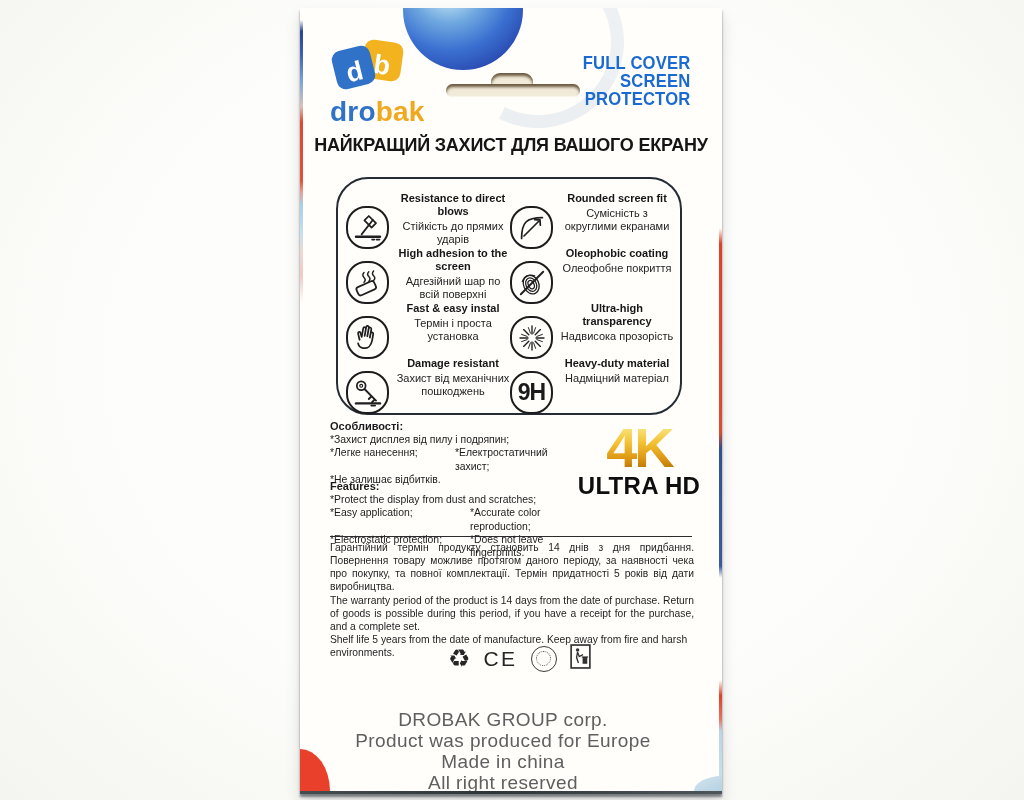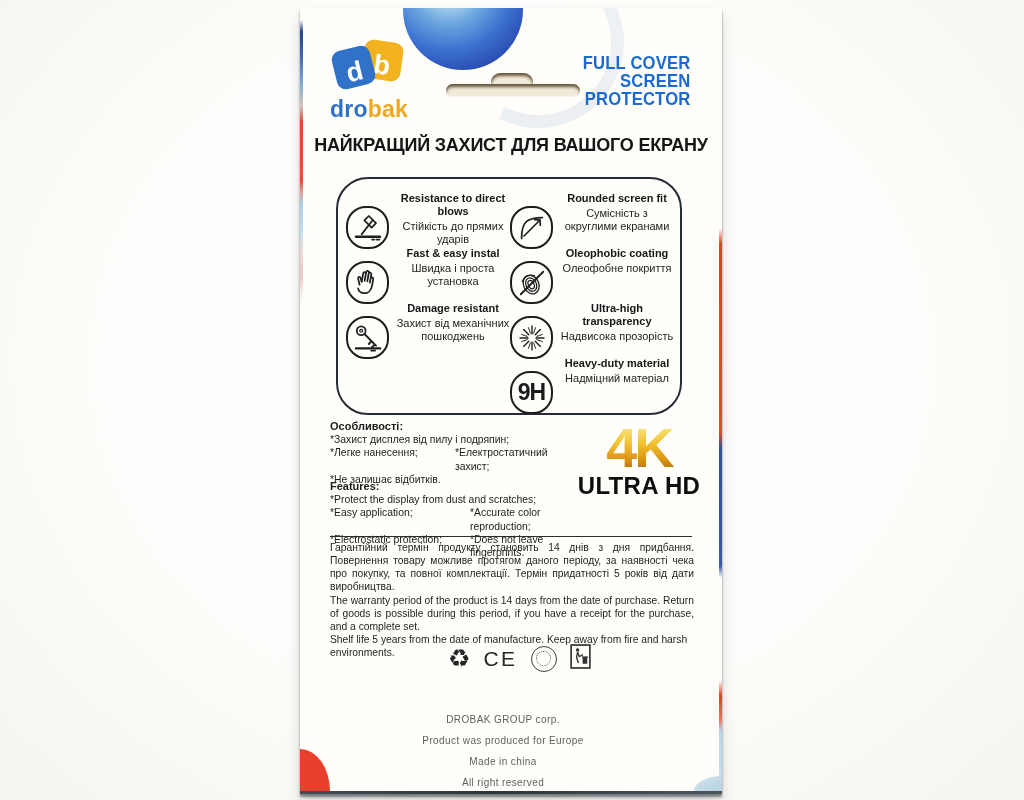--- a/index.html
+++ b/index.html
@@ -46,21 +46,21 @@
     background:#f1ead8; border-radius:8px;
     box-shadow:inset 0 3px 3px rgba(74,52,26,.8), inset 0 -1px 1px rgba(255,255,255,.6); }
 
   
   .logo { position:absolute; left:28px; top:28px; width:92px; height:86px; }
   .sq { position:absolute; width:39px; height:39px; border-radius:9px; display:flex;
     align-items:flex-end; justify-content:center; color:#fff; font-weight:700; font-size:27px;
     line-height:30px; }
   .sq-blue { left:6px; top:12px; background:#2f72c8; transform:rotate(-14deg); z-index:2; }
   .sq-yellow { left:35px; top:5px; background:#f2b31f; transform:rotate(8deg); z-index:1; }
-  .logo-word { position:absolute; left:2px; top:60px; font-size:23px; font-weight:700; letter-spacing:.2px; }
+  .logo-word { position:absolute; left:2px; top:60px; font-size:28px; font-weight:700; letter-spacing:.2px; }
   .logo-word .blue { color:#2f72c8; } .logo-word .yellow { color:#f0a81e; }
 
   .tagline { position:absolute; right:32px; top:46px; text-align:right; color:#1a6ad2;
     font-weight:700; font-size:17.5px; line-height:18px; letter-spacing:.2px;
     transform:scaleX(.95); transform-origin:right top; }
 
   .headline { position:absolute; left:0; right:0; top:127px; text-align:center; color:#151515;
     font-weight:700; font-size:18px; letter-spacing:-.2px; white-space:nowrap; }
 
   
@@ -102,21 +102,21 @@
   
   .certs { position:absolute; left:148px; top:636px; display:flex; align-items:center; gap:13px; color:#262626; }
   .recycle { font-family:"DejaVu Sans", sans-serif; font-size:25px; line-height:26px; }
   .ce { font-size:21px; letter-spacing:2.5px; font-weight:500; }
   .stamp { width:26px; height:26px; border:1.5px solid #3c3c3c; border-radius:50%;
     display:flex; align-items:center; justify-content:center; }
   .stamp-inner { width:15px; height:15px; border:1px dotted #555; border-radius:50%; }
   .tidy { width:21px; height:25px; }
 
   .footer { position:absolute; left:0; right:0; top:701px; text-align:center; padding-right:16px;
-    color:#5f5f5f; font-size:10px; line-height:21px; letter-spacing:.4px; }
+    color:#5f5f5f; font-size:19px; line-height:21px; letter-spacing:.4px; }
 </style>
 </head>
 <body>
 
 <div class="photo">
   <div class="package">
 
     <div class="edge-left"></div>
     <div class="edge-right"></div>
     <div class="corner-bl"></div>
@@ -161,28 +161,44 @@
             </svg>
           </div>
           <div class="ftext">
               <div class="ften">Resistance to direct blows</div>
               <div class="ftuk">Стійкість до прямих ударів</div>
             </div>
         </div>
         <div class="feat">
           <div class="icon-box">
             <svg viewBox="0 0 40 40" width="32" height="32">
+              <g transform="rotate(-24 18 27)">
+                  <rect x="6" y="21" width="24" height="11" rx="3"></rect>
+                </g>
+              <path d="M15 7 q-3 3 0 6 q3 3 0 6" stroke-width="1.8"></path>
+              <path d="M21 6 q-3 3 0 6 q3 3 0 6" stroke-width="1.8"></path>
+              <path d="M27 5 q-3 3 0 6 q3 3 0 6" stroke-width="1.8"></path>
+            </svg>
+          </div>
+          <div class="ftext">
+              <div class="ften">High adhesion to the screen</div>
+              <div class="ftuk">Адгезійний шар по всій поверхні</div>
+            </div>
+        </div>
+        <div class="feat">
+          <div class="icon-box">
+            <svg viewBox="0 0 40 40" width="32" height="32">
               <g transform="rotate(10 20 20)">
               <path d="M10 24 L7 17 c-1.1-2.8 1.8-3.9 2.9-1.2 L12 20 V9.5 c0-2.7 3.4-2.7 3.4 0 V18 M15.4 18 V7.2 c0-2.7 3.4-2.7 3.4 0 V18 M18.8 18 V8.6 c0-2.7 3.4-2.7 3.4 0 V19 M22.2 19 v-4.8 c0-2.7 3.4-2.7 3.4 0 V22 c0 7-3.6 11.5-9.6 11.5 -4.4 0-6.2-2.6-7-4.7"></path>
               </g>
             </svg>
           </div>
           <div class="ftext">
               <div class="ften">Fast &amp; easy instal</div>
-              <div class="ftuk">Швидка і проста установка</div>
+              <div class="ftuk">Термін і проста установка</div>
             </div>
         </div>
         <div class="feat">
           <div class="icon-box">
             <svg viewBox="0 0 40 40" width="32" height="32">
               <circle cx="11.5" cy="11" r="5.5"></circle>
                 <circle cx="11.5" cy="11" r="1.8" stroke-width="1.5"></circle>
               <path d="M15.6 15 L30 29.5 M24.5 24 l-3.5 3.5 M28.5 28 l-3.5 3.5" stroke-width="2.4"></path>
               <path d="M5 33 H35" stroke-width="3"></path>
                 <path d="M24 35.8 h5" stroke-width="2"></path>

